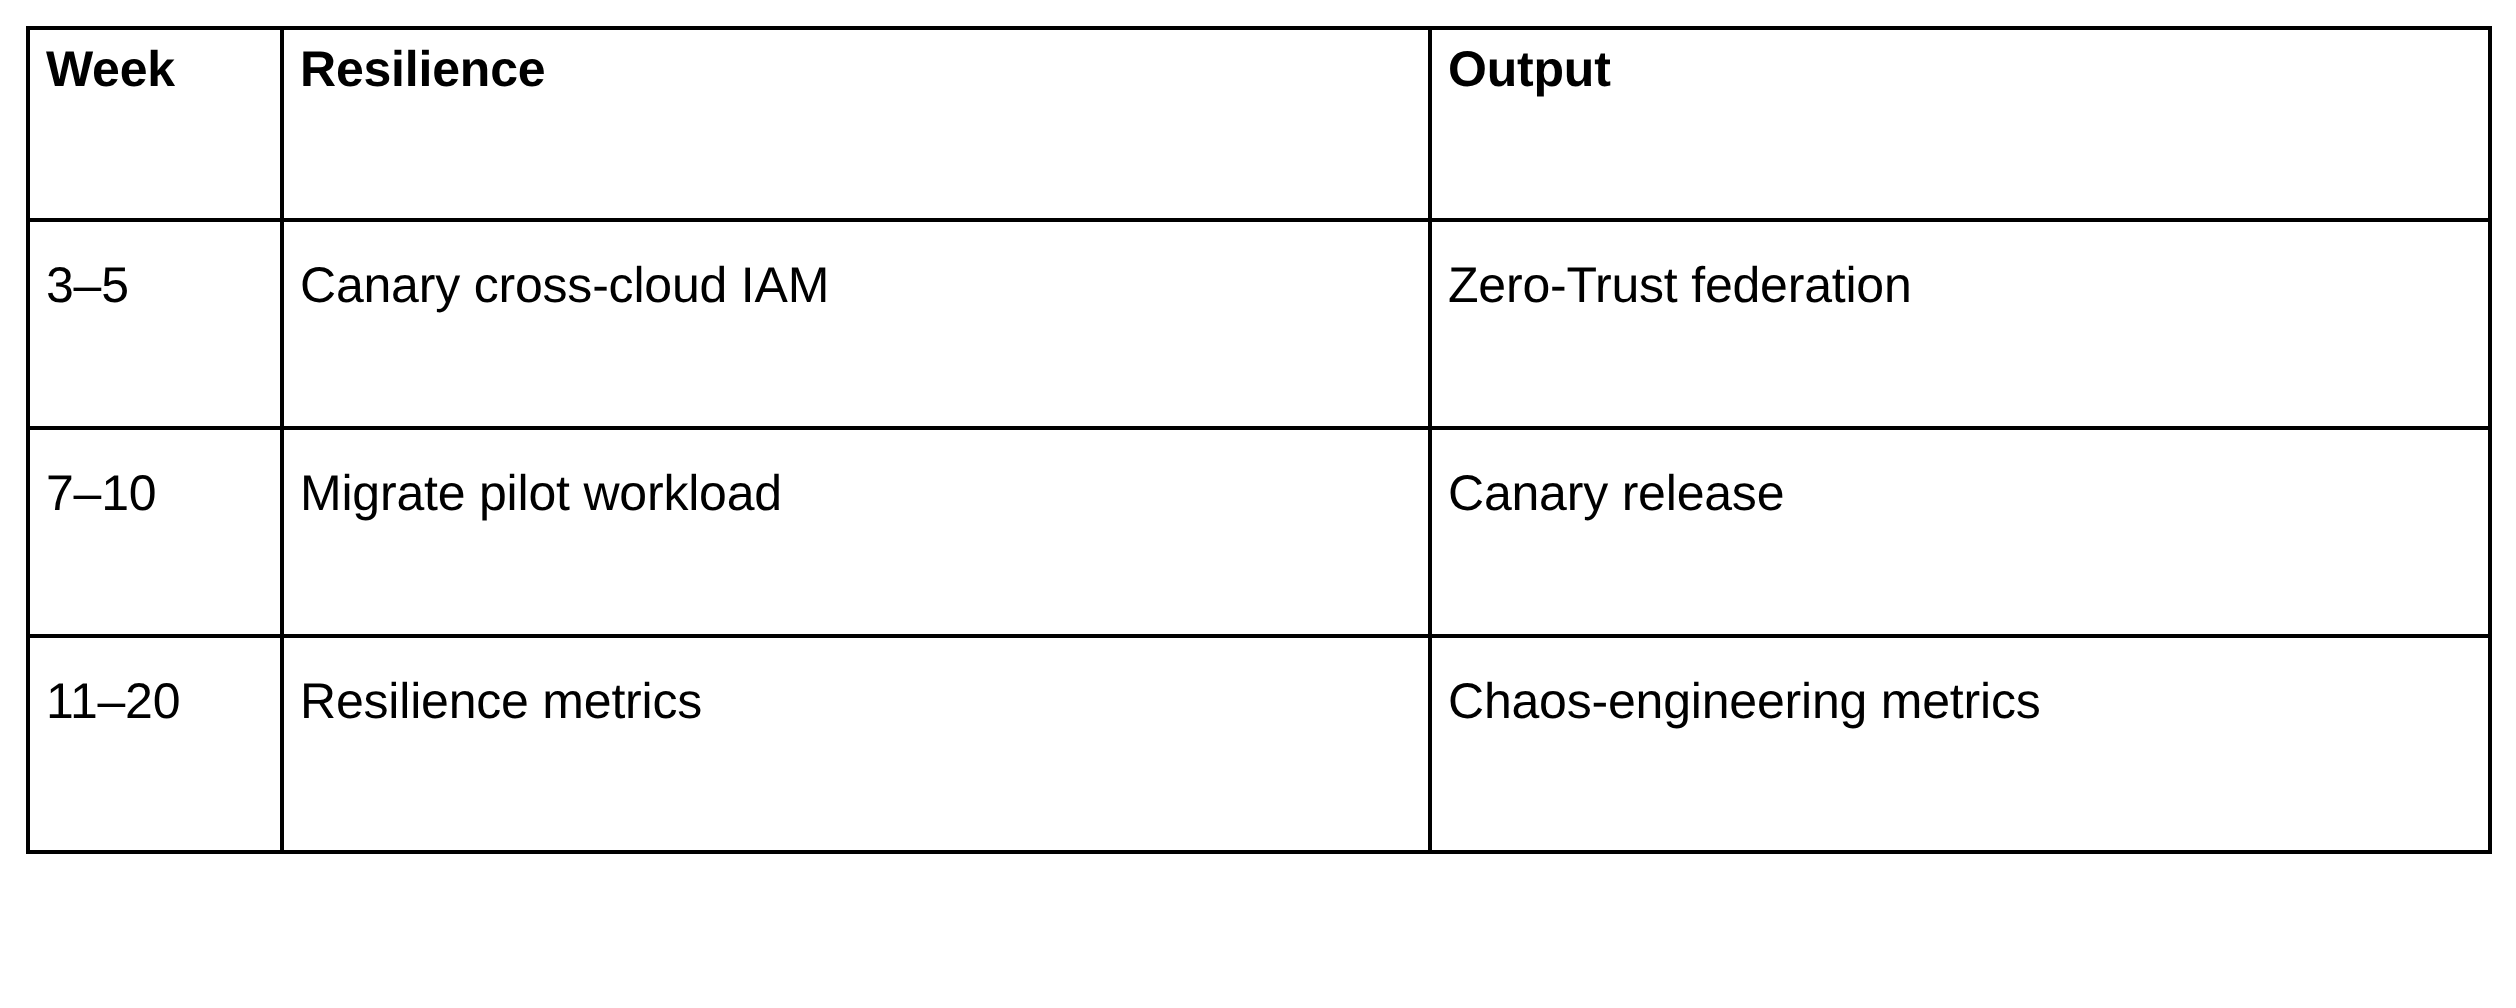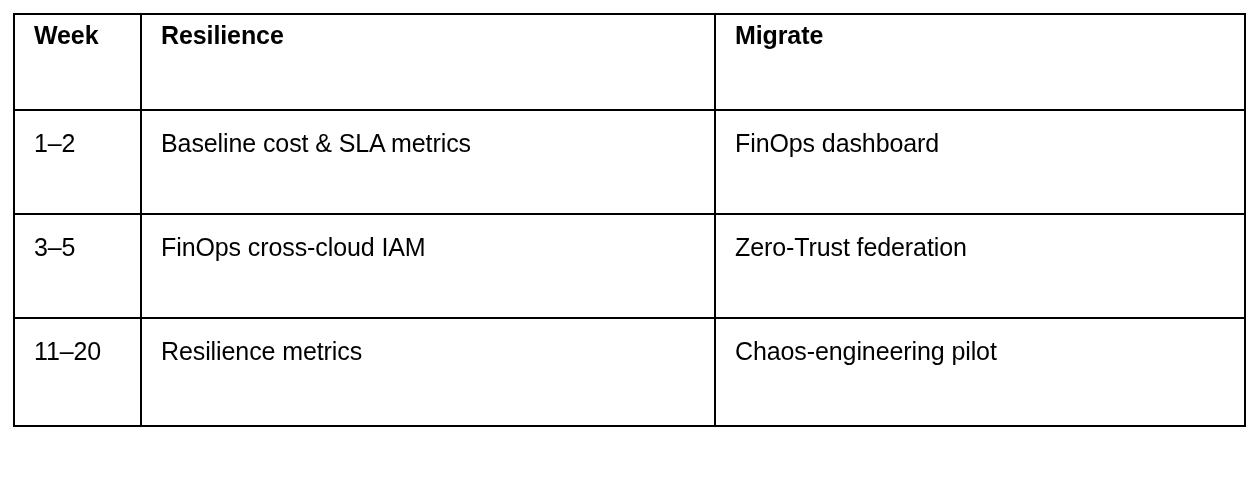--- a/index.html
+++ b/index.html
@@ -36,21 +36,21 @@
 
   .roadmap-table col.col-week   { width: 127px; }
   .roadmap-table col.col-obj    { width: 574px; }
   .roadmap-table col.col-output { width: 530px; }
 
   .roadmap-table th,
   .roadmap-table td {
     border: 2px solid #000000;
     vertical-align: top;
     text-align: left;
-    padding: 7px 0 0 19px;
+    padding: 7px 0 0 8px;
     font-size: 25px;
     line-height: 1.16;
     letter-spacing: -0.1px;
     background: #ffffff;
   }
 
   .roadmap-table thead th {
     font-weight: bold;
     height: 88px;
     padding-top: 6px;
@@ -84,54 +84,54 @@
     </colgroup>
     <thead>
       <tr>
         <th>
           <span class="cell-text">Week</span>
         </th>
         <th>
           <span class="cell-text">Resilience</span>
         </th>
         <th>
-          <span class="cell-text">Migrate</span>
+          <span class="cell-text">Output</span>
         </th>
       </tr>
     </thead>
     <tbody>
       <tr>
         <td>
-          <span class="cell-text">1–2</span>
+          <span class="cell-text">3–5</span>
         </td>
         <td>
-          <span class="cell-text">Baseline cost &amp; SLA metrics</span>
+          <span class="cell-text">Canary cross-cloud IAM</span>
         </td>
         <td>
-          <span class="cell-text">FinOps dashboard</span>
+          <span class="cell-text">Zero-Trust federation</span>
         </td>
       </tr>
       <tr>
         <td>
-          <span class="cell-text">3–5</span>
+          <span class="cell-text">7–10</span>
         </td>
         <td>
-          <span class="cell-text">FinOps cross-cloud IAM</span>
+          <span class="cell-text">Migrate pilot workload</span>
         </td>
         <td>
-          <span class="cell-text">Zero-Trust federation</span>
+          <span class="cell-text">Canary release</span>
         </td>
       </tr>
       <tr>
         <td>
           <span class="cell-text">11–20</span>
         </td>
         <td>
           <span class="cell-text">Resilience metrics</span>
         </td>
         <td>
-          <span class="cell-text">Chaos-engineering pilot</span>
+          <span class="cell-text">Chaos-engineering metrics</span>
         </td>
       </tr>
     </tbody>
   </table>
 
 </div>
 
 </body></html>

